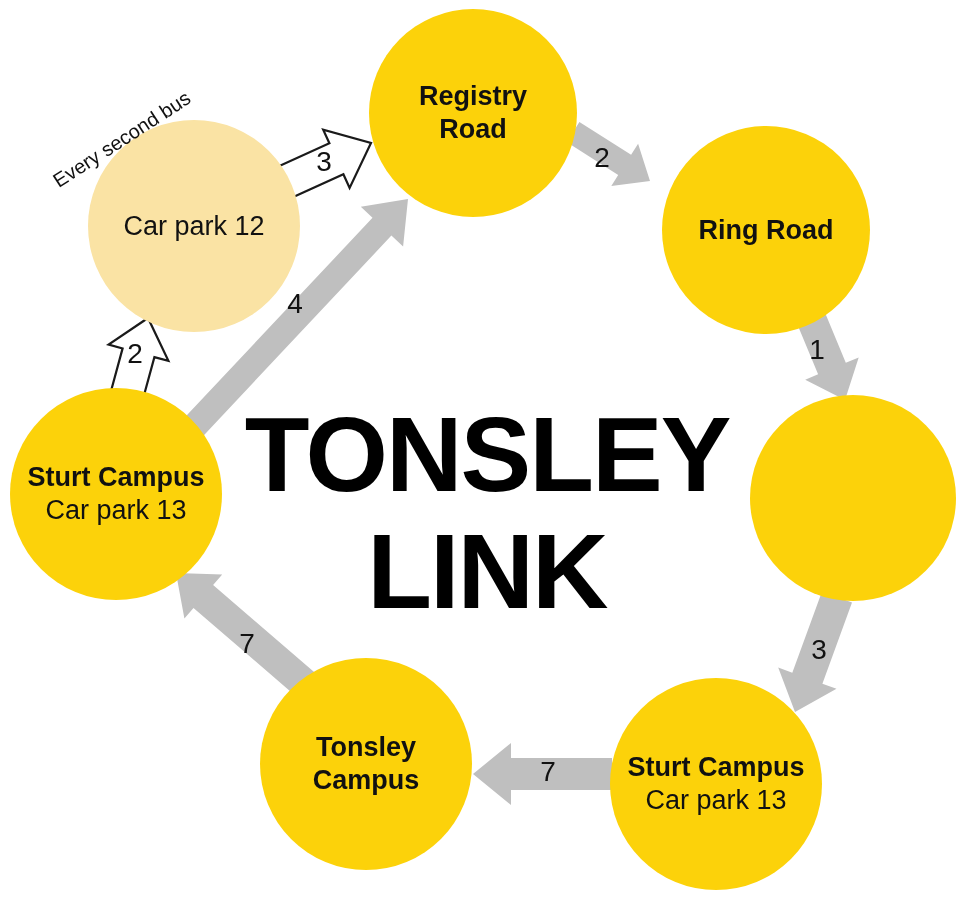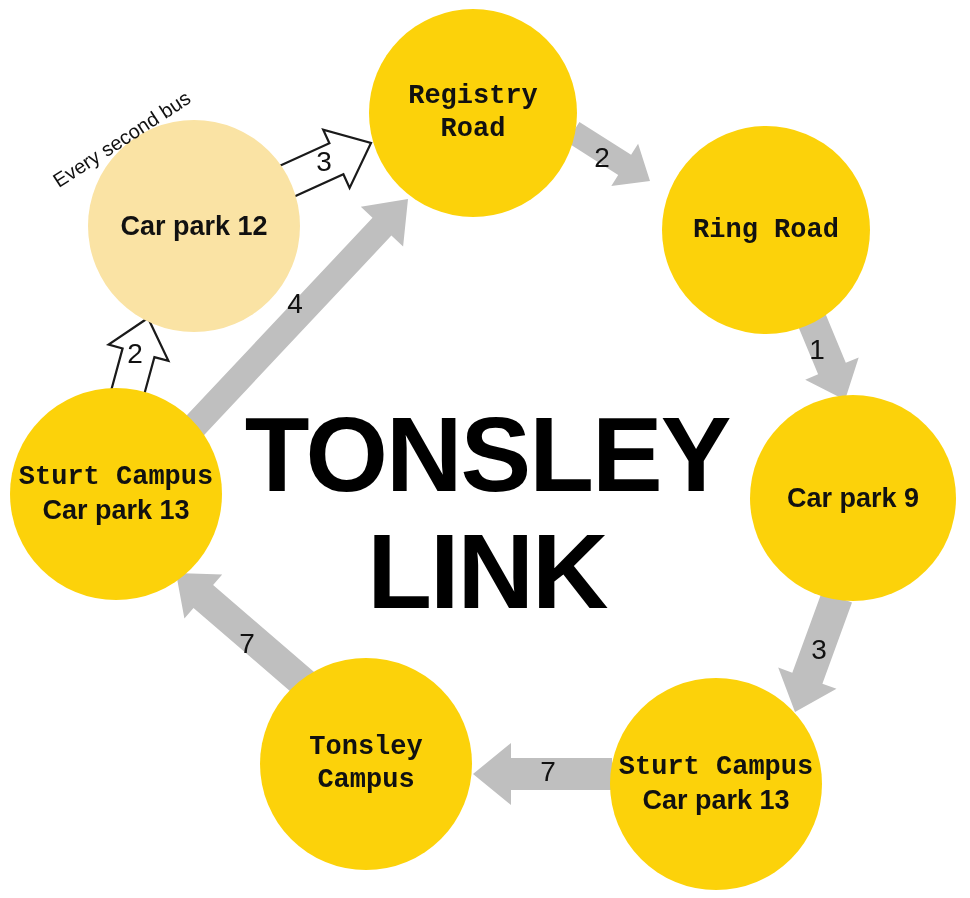--- a/index.html
+++ b/index.html
@@ -26,24 +26,23 @@
     display:flex;flex-direction:column;
     align-items:center;justify-content:center;
     text-align:center;
     z-index:2;
   }
   .stop.light{background:var(--stop-fill-light);}
   .stop-name{
     font-weight:700;
     font-size:27px;line-height:33px;
     white-space:pre-line;
-    font-family:Liberation Mono, monospace;
   }
   .stop-sub{
-    font-weight:700;
+    font-weight:400;
     font-size:27px;line-height:33px;
   }
   .diagram-title{
     position:absolute;
     left:87px;top:396px;width:800px;
     text-align:center;
     font-weight:700;
     font-size:106px;line-height:117px;
     letter-spacing:-2px;
     color:#000;
@@ -84,21 +83,20 @@
     <div class="stop-name">Registry
 Road</div>
     <div class="stop-sub"></div>
   </div>
 
   <div class="stop" style="left:662px;top:126px;width:208px;height:208px">
     <div class="stop-name">Ring Road</div>
   </div>
 
   <div class="stop" style="left:750px;top:395px;width:206px;height:206px">
-    <div class="stop-sub">Car park 9</div>
   </div>
 
   <div class="stop" style="left:610px;top:678px;width:212px;height:212px">
     <div class="stop-name">Sturt Campus</div>
     <div class="stop-sub">Car park 13</div>
   </div>
 
   <div class="stop" style="left:260px;top:658px;width:212px;height:212px">
     <div class="stop-name">Tonsley
 Campus</div>

